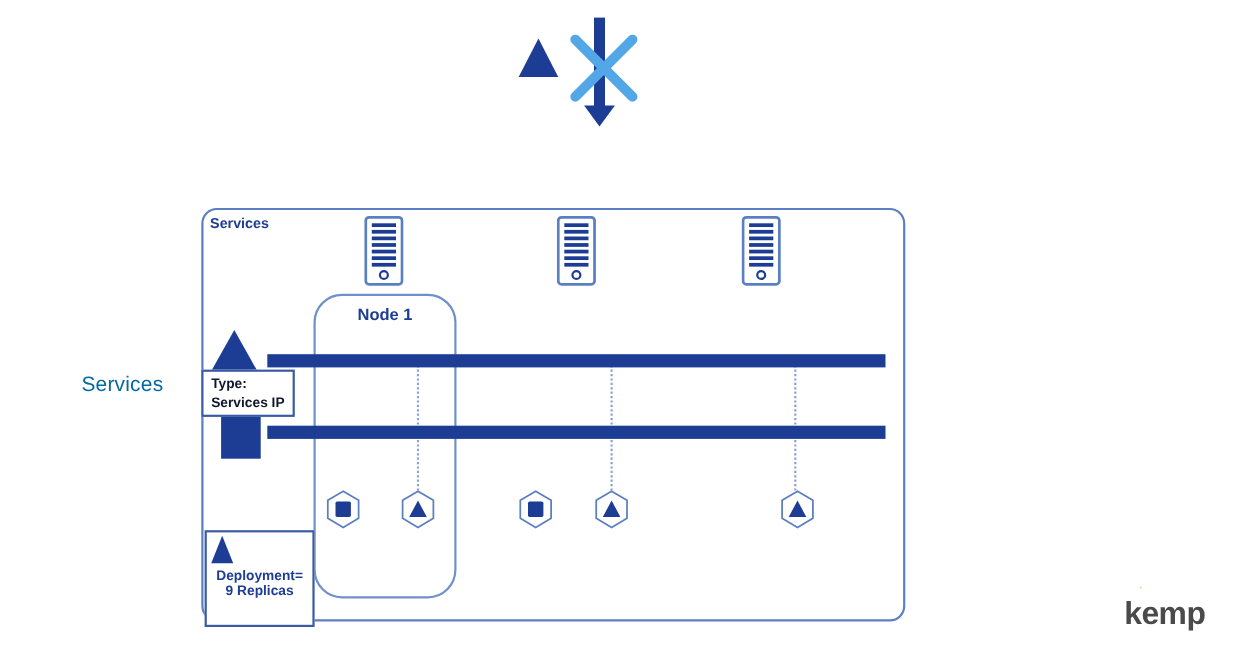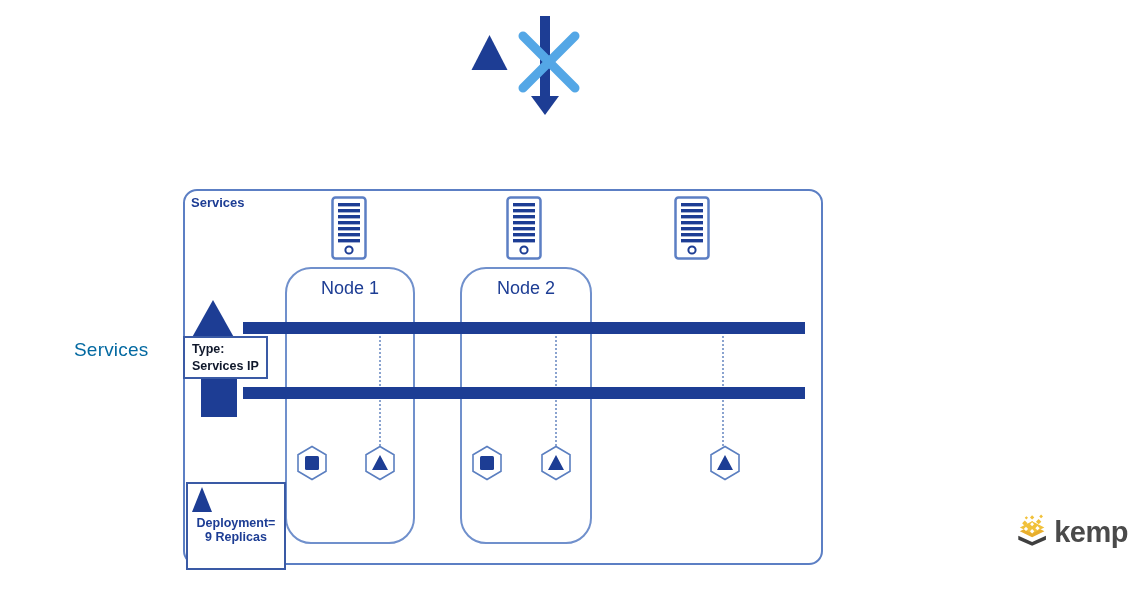--- a/index.html
+++ b/index.html
@@ -31,21 +31,21 @@
   
   .node-box {
     top:267px; height:277px; border:2px solid #7090cc; border-radius:26px;
     background:transparent; z-index:1;
   }
   .node-1 { left:285px; width:130px; }
   .node-2 { left:460px; width:132px; }
   .node-3 { left:627px; width:131px; }
   .node-label {
     width:100%; text-align:center; margin-top:9px;
-    font-size:18px; font-weight:normal; color:#1d3d94;
+    font-size:15px; font-weight:bold; color:#1d3d94;
   }
 
   
   .server-icon { top:196px; width:36px; height:64px; z-index:2; }
   .server-1 { left:331px; } .server-2 { left:506px; } .server-3 { left:674px; }
 
   
   .service-bar {
     left:243px; width:562px; height:12px; background:#1d3d94; z-index:4;
   }
@@ -78,21 +78,21 @@
     left:186px; top:482px; width:100px; height:88px;
     background:#ffffff; border:2px solid #3a5aa5; z-index:6;
   }
   .deploy-triangle { position:absolute; left:3px; top:2px; width:22px; height:27px; }
   .deploy-text {
     position:absolute; left:0; top:32px; width:100%; text-align:center;
     font-size:12.5px; font-weight:bold; color:#1d3d94; line-height:1.15;
   }
 
   
-  .brand { left:1016px; top:507px; width:112px; height:48px; display:flex; align-items:flex-end; z-index:2; }
+  .brand { left:1016px; top:533px; width:112px; height:48px; display:flex; align-items:flex-start; z-index:2;flex-direction:column; }
   .brand-icon { width:42px; height:46px; }
   .brand-name {
     font-size:29px; font-weight:bold; color:#4a4a4a;
     margin-left:6px; letter-spacing:-0.5px; line-height:46px;
   }
 </style>
 </head>
 <body>
 
 <div class="canvas">
@@ -147,23 +147,20 @@
         <rect x="7" y="25" width="22" height="3.4"></rect>
       <rect x="7" y="31" width="22" height="3.4"></rect>
         <rect x="7" y="37" width="22" height="3.4"></rect>
       <rect x="7" y="43" width="22" height="3.4"></rect>
     </g>
     <circle cx="18" cy="54" r="3.6" fill="#ffffff" stroke="#1d3d94" stroke-width="2"></circle>
   </svg>
 
   <div class="abs node-box node-1">
     <div class="node-label">Node 1</div>
-  </div>
-  <div class="abs node-box node-2">
-    <div class="node-label">Node 2</div>
   </div>
 
   <div class="abs dotted-line dot-1"></div>
   <div class="abs dotted-line dot-2"></div>
   <div class="abs dotted-line dot-3"></div>
 
   <div class="abs service-bar bar-1"></div>
   <div class="abs service-bar bar-2"></div>
 
   <svg class="abs pod pod-1" viewBox="0 0 32 36">

